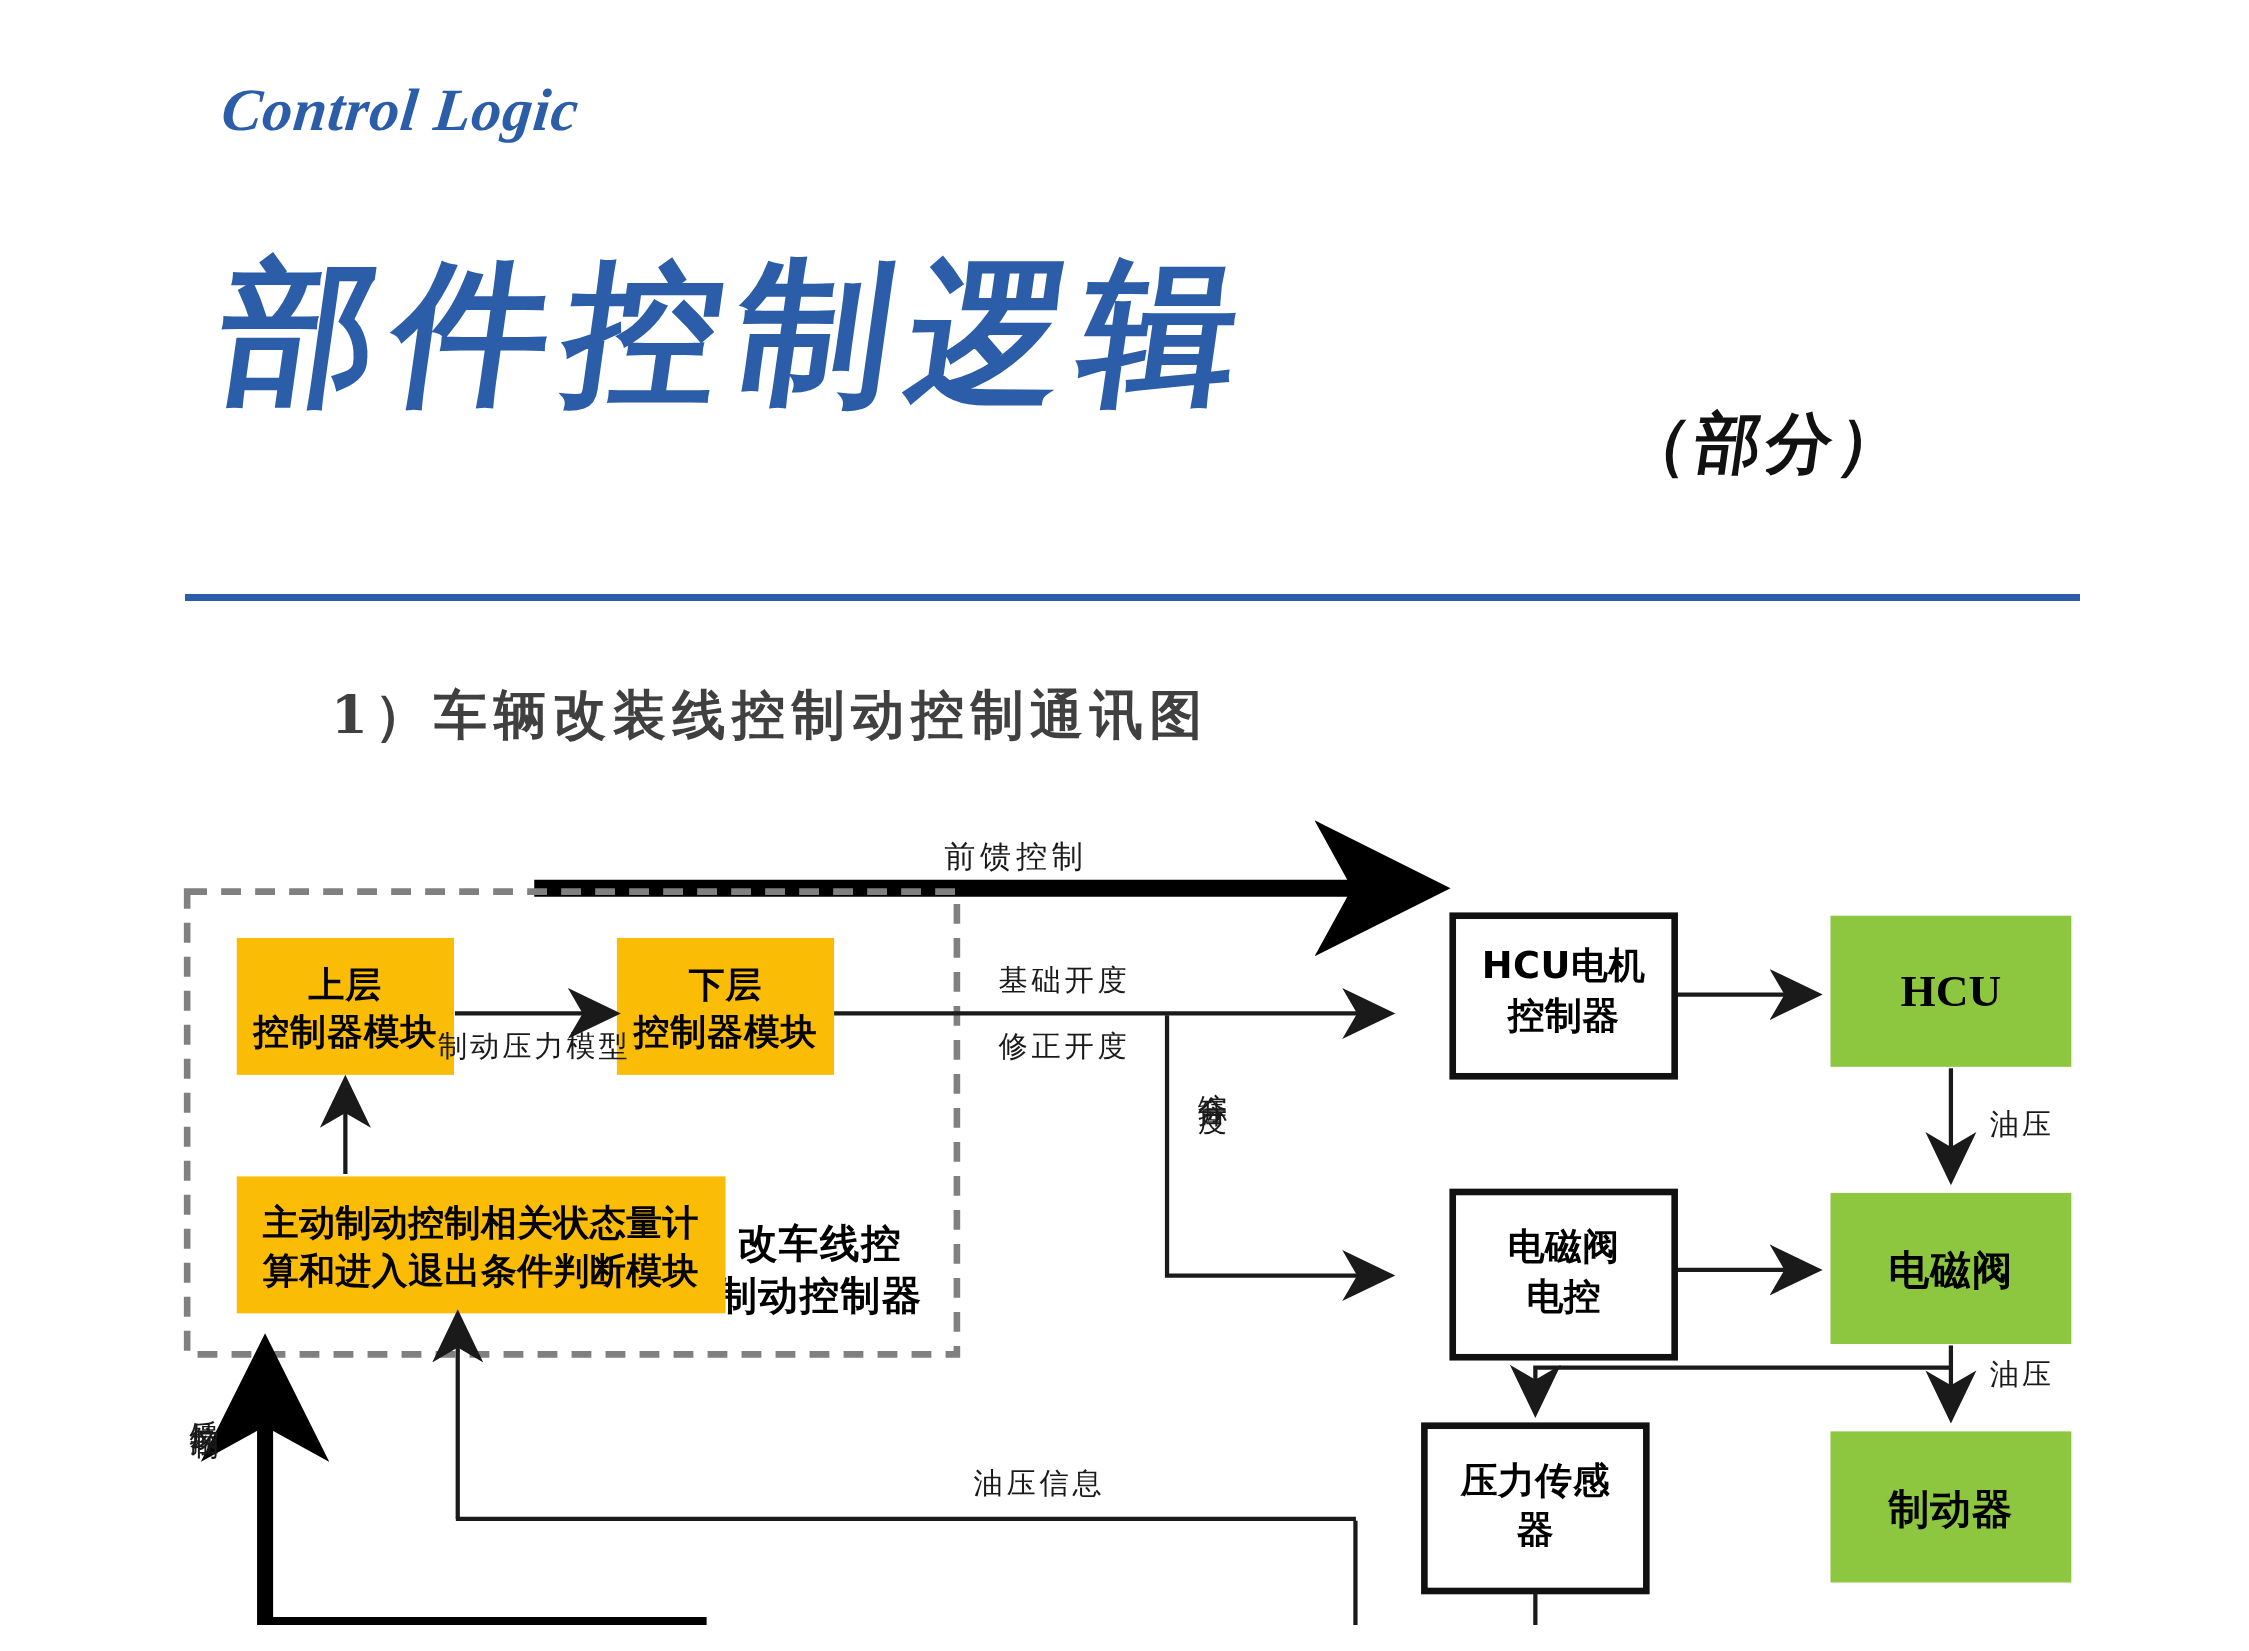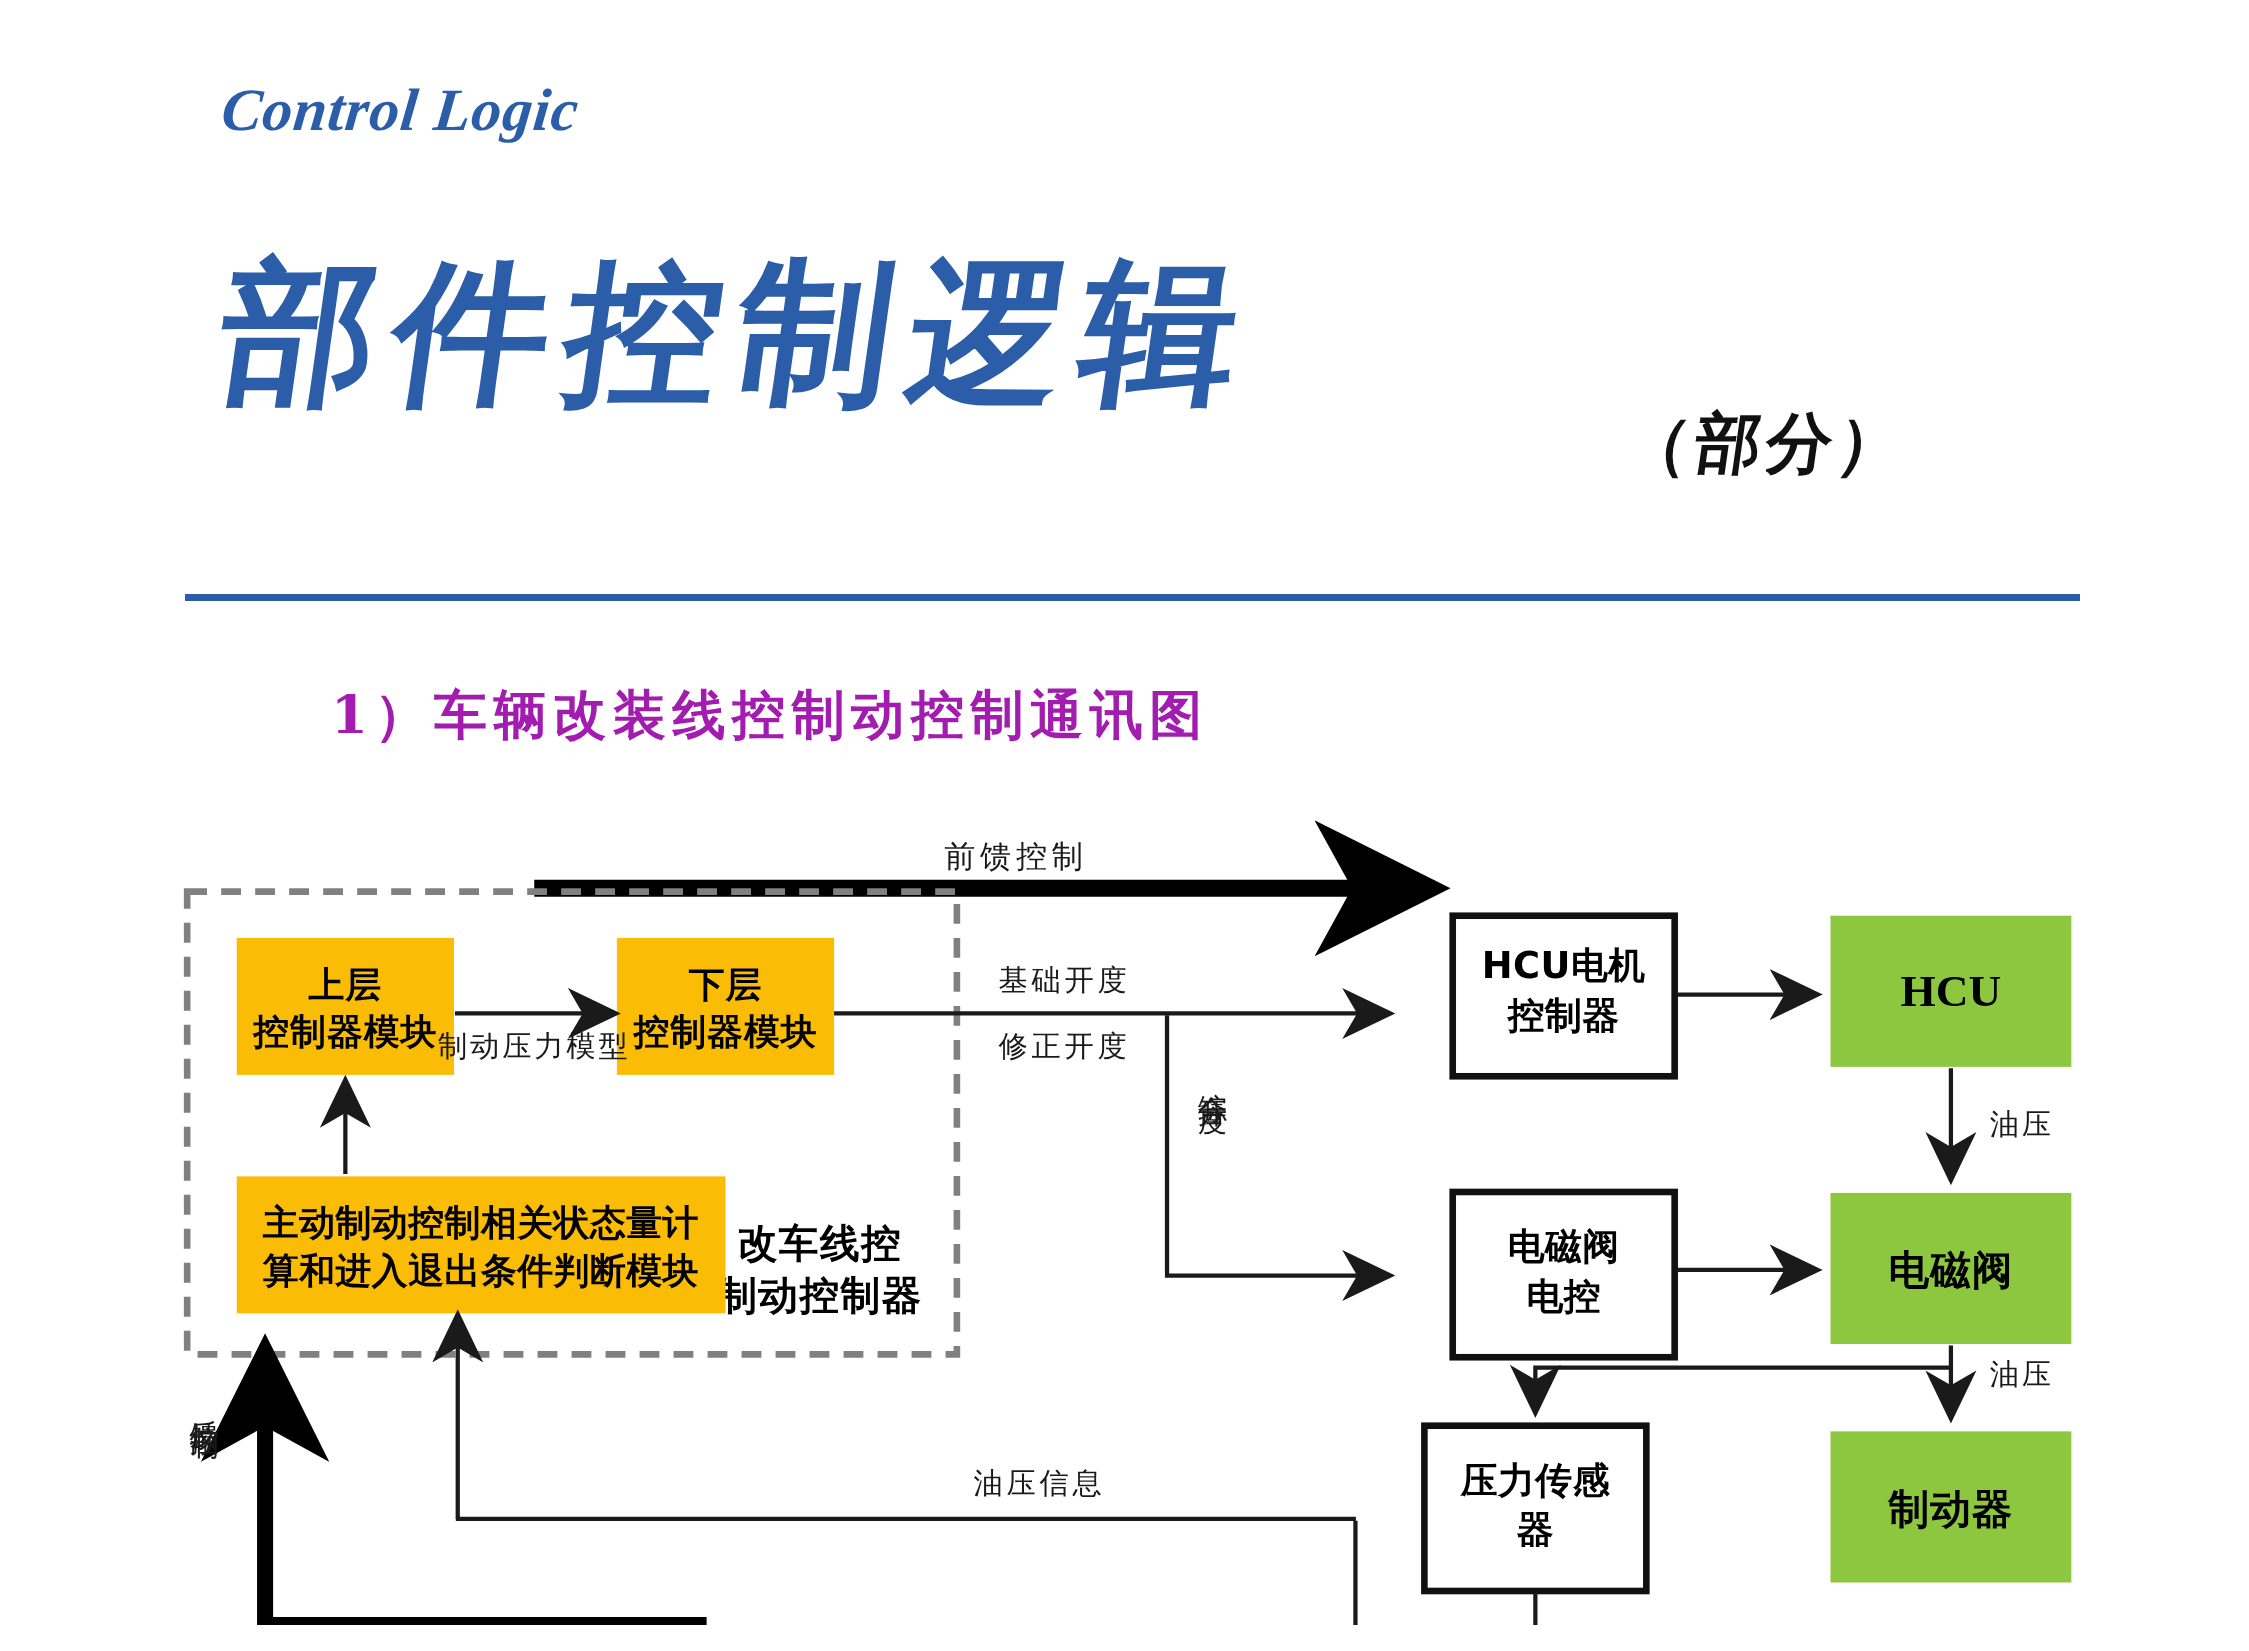--- a/index.html
+++ b/index.html
@@ -36,21 +36,21 @@
     transform:skewX(-8deg);
   }
   .rule{
     position:absolute;left:185px;top:594px;width:1895px;height:7px;
     background:#2B5DA8;
   }
   .sectiontitle{
     position:absolute;left:331px;top:680px;
     font-family:"DejaVu Serif","Liberation Serif",serif;
     font-weight:700;font-size:53px;letter-spacing:6.6px;
-    color:#a21caf;white-space:nowrap;
+    color:#404040;white-space:nowrap;
   }
   
   #diagram{position:absolute;left:0;top:775px;width:1800px;height:850px;}
   #diagram svg{display:block;width:2250px;height:850px;}
   .boxlabel{
     font-family:"DejaVu Sans","Liberation Sans",sans-serif;
     font-weight:700;fill:#000;text-anchor:middle;
   }
   .edgelabel{
     font-family:"DejaVu Serif","Liberation Serif",serif;

